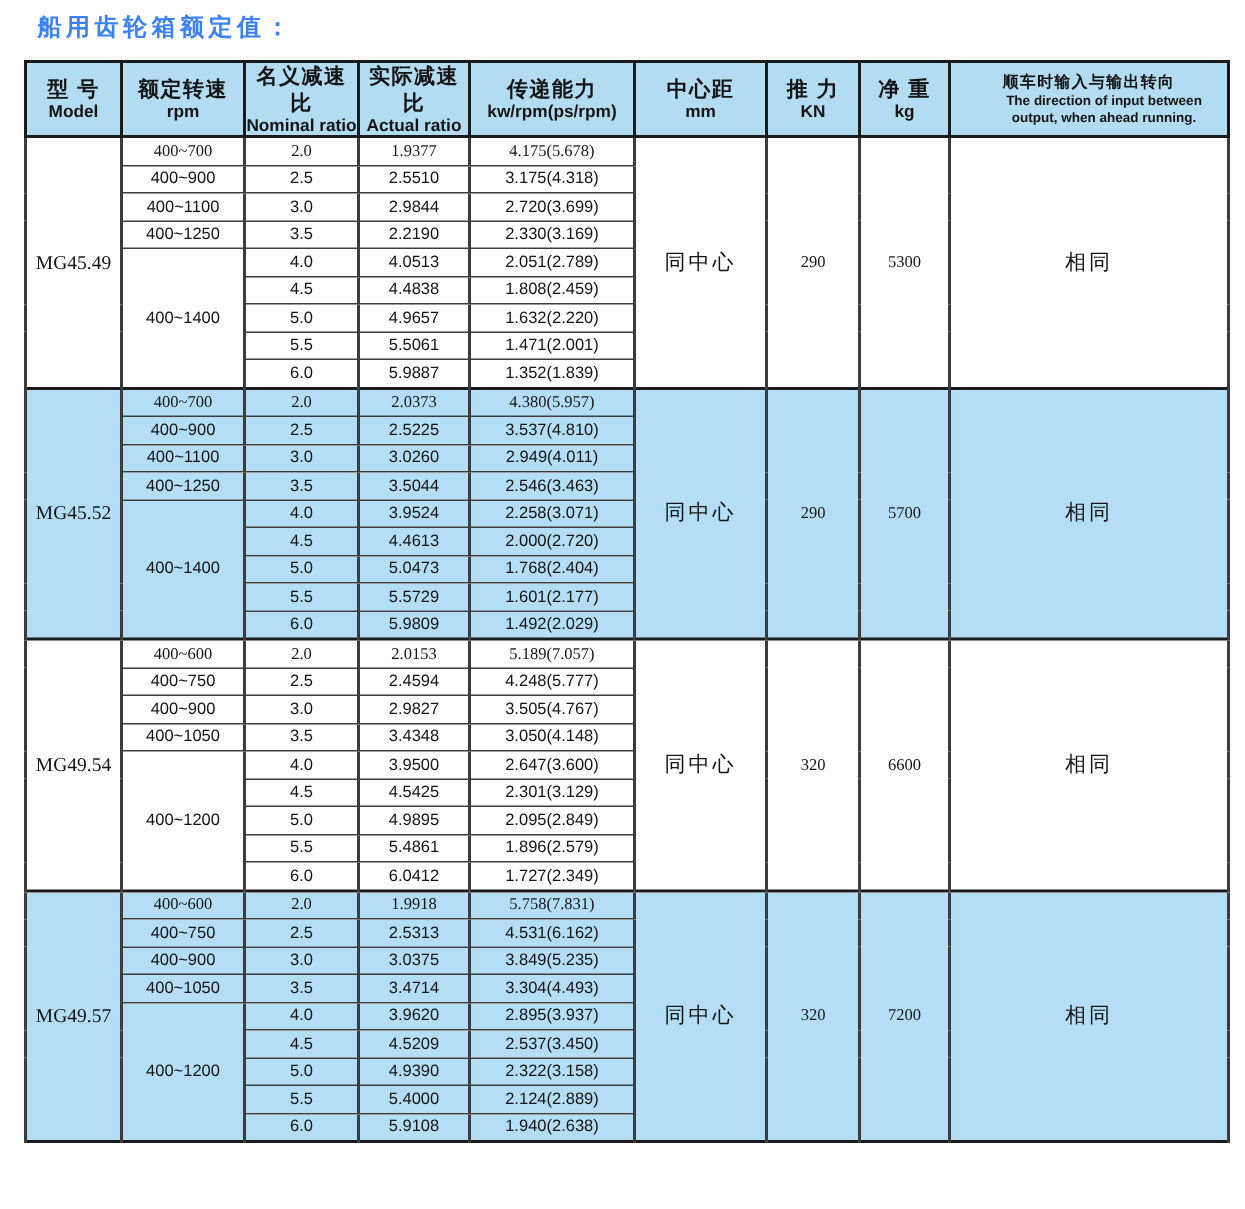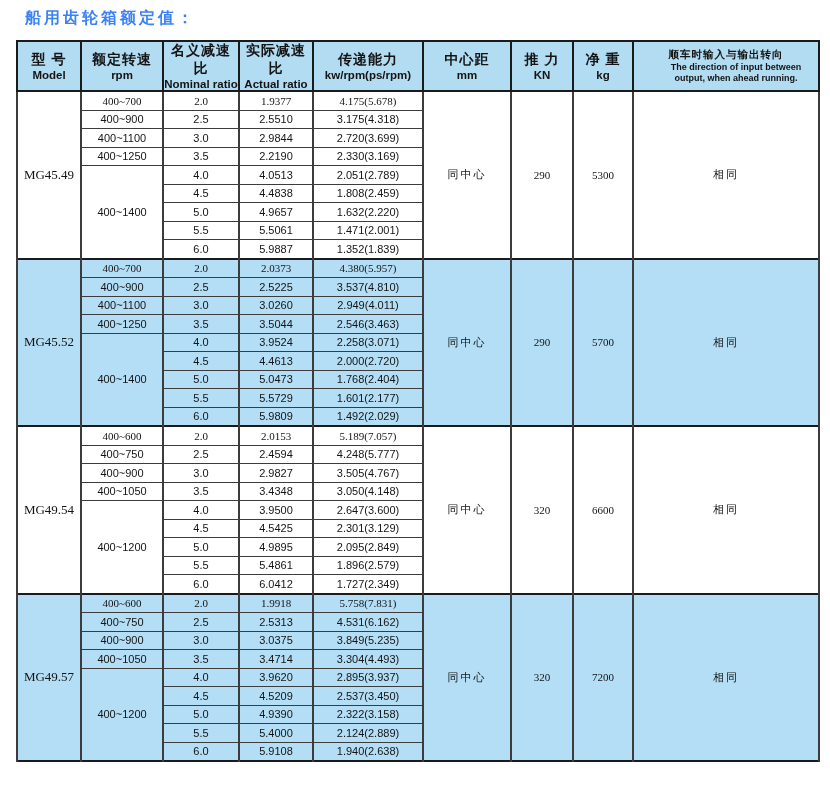--- a/index.html
+++ b/index.html
@@ -42,21 +42,21 @@
   .h-cn-sm { font-size:10.5px; letter-spacing:1px; }
   .h-en-sm { font-size:9px; font-weight:bold; line-height:11px;padding-left:20px; }
   tbody td {
     font-size:11px;
     height:17.5px;
     background:#ffffff;
   }
   tr.shaded td { background:#b3def5; }
   tr.group-start td { border-top:2px solid #1a1a1a;font-family:Liberation Serif, serif; }
   td.model-cell { font-size:13px; }
-  td.cn { letter-spacing:2px; font-size:11px;text-align:center; }
+  td.cn { letter-spacing:2px; font-size:14px;text-align:center; }
 </style>
 </head>
 <body>
 
 <div class="page-title">船用齿轮箱额定值：</div>
 
 <table class="rating">
   <colgroup>
     <col style="width:64px">
       <col style="width:82px">

